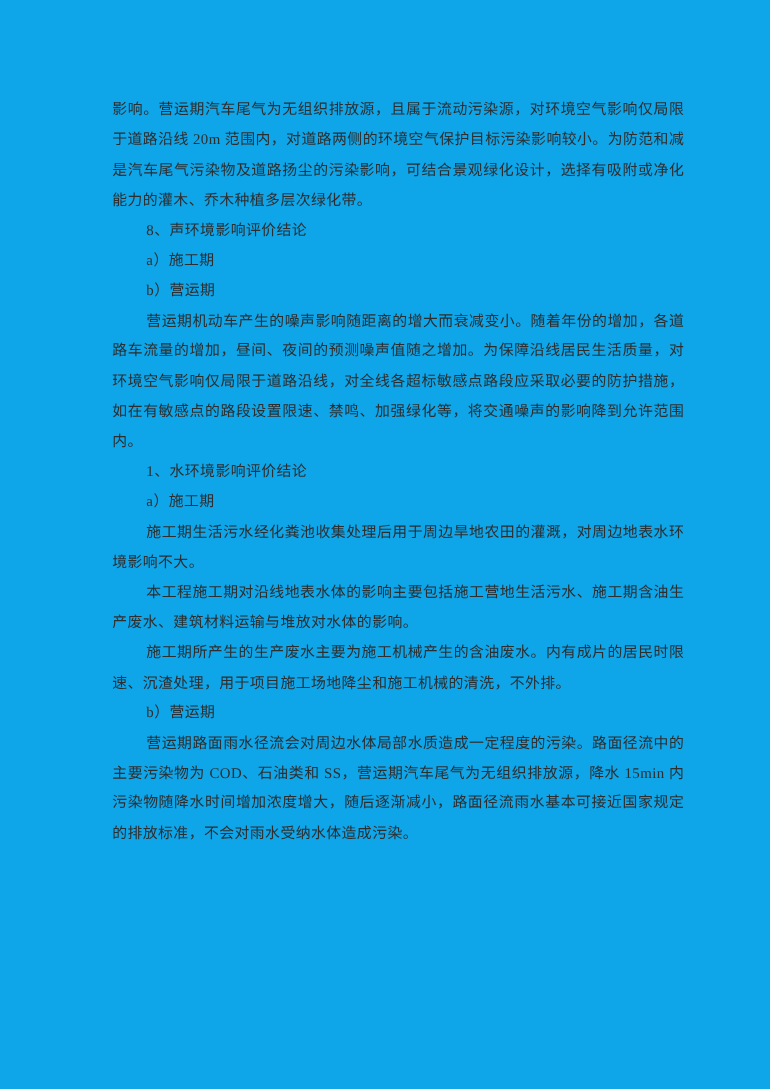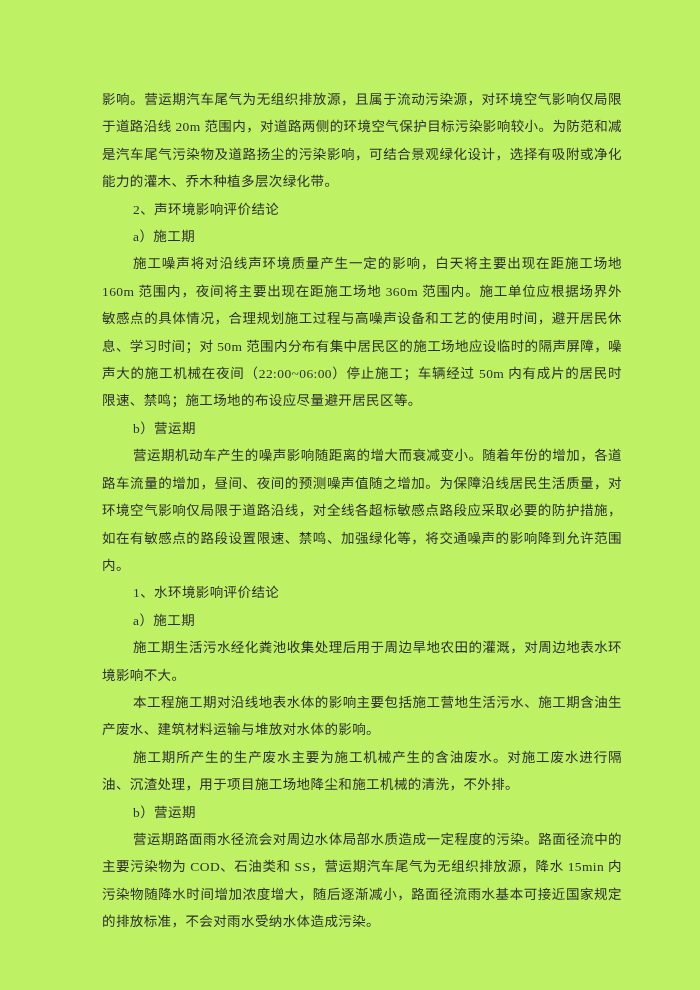--- a/index.html
+++ b/index.html
@@ -10,21 +10,21 @@
   body {
     width: 700px;
     height: 990px;
     overflow: hidden;
     font-family: "Liberation Serif", "DejaVu Serif", serif;
   }
   .page {
     box-sizing: border-box;
     width: 700px;
     height: 990px;
-    background: #bef264;
+    background: #0ea5e9;
     padding: 86px 78px 0 102px;
   }
   .doc-body {
     width: 520px;
     font-size: 13.5px;
     line-height: 27.4px;
     color: #2e2e2e;
     text-align: justify;
     text-justify: inter-ideograph;
     letter-spacing: 0.4px;
@@ -39,26 +39,25 @@
   .noindent {
     text-indent: 0;
   }
 </style>
 </head>
 <body>
 
 <div class="page">
   <div class="doc-body">
     <p class="noindent">影响。营运期汽车尾气为无组织排放源，且属于流动污染源，对环境空气影响仅局限于道路沿线 20m 范围内，对道路两侧的环境空气保护目标污染影响较小。为防范和减是汽车尾气污染物及道路扬尘的污染影响，可结合景观绿化设计，选择有吸附或净化能力的灌木、乔木种植多层次绿化带。</p>
-    <p class="indent">2、声环境影响评价结论</p>
+    <p class="indent">8、声环境影响评价结论</p>
     <p class="indent">a）施工期</p>
-    <p class="indent">施工噪声将对沿线声环境质量产生一定的影响，白天将主要出现在距施工场地 160m 范围内，夜间将主要出现在距施工场地 360m 范围内。施工单位应根据场界外敏感点的具体情况，合理规划施工过程与高噪声设备和工艺的使用时间，避开居民休息、学习时间；对 50m 范围内分布有集中居民区的施工场地应设临时的隔声屏障，噪声大的施工机械在夜间（22:00~06:00）停止施工；车辆经过 50m 内有成片的居民时限速、禁鸣；施工场地的布设应尽量避开居民区等。</p>
     <p class="indent">b）营运期</p>
     <p class="indent">营运期机动车产生的噪声影响随距离的增大而衰减变小。随着年份的增加，各道路车流量的增加，昼间、夜间的预测噪声值随之增加。为保障沿线居民生活质量，对环境空气影响仅局限于道路沿线，对全线各超标敏感点路段应采取必要的防护措施，如在有敏感点的路段设置限速、禁鸣、加强绿化等，将交通噪声的影响降到允许范围内。</p>
     <p class="indent">1、水环境影响评价结论</p>
     <p class="indent">a）施工期</p>
     <p class="indent">施工期生活污水经化粪池收集处理后用于周边旱地农田的灌溉，对周边地表水环境影响不大。</p>
     <p class="indent">本工程施工期对沿线地表水体的影响主要包括施工营地生活污水、施工期含油生产废水、建筑材料运输与堆放对水体的影响。</p>
-    <p class="indent">施工期所产生的生产废水主要为施工机械产生的含油废水。对施工废水进行隔油、沉渣处理，用于项目施工场地降尘和施工机械的清洗，不外排。</p>
+    <p class="indent">施工期所产生的生产废水主要为施工机械产生的含油废水。内有成片的居民时限速、沉渣处理，用于项目施工场地降尘和施工机械的清洗，不外排。</p>
     <p class="indent">b）营运期</p>
     <p class="indent">营运期路面雨水径流会对周边水体局部水质造成一定程度的污染。路面径流中的主要污染物为 COD、石油类和 SS，营运期汽车尾气为无组织排放源，降水 15min 内污染物随降水时间增加浓度增大，随后逐渐减小，路面径流雨水基本可接近国家规定的排放标准，不会对雨水受纳水体造成污染。</p>
   </div>
 </div>
 
 </body></html>

